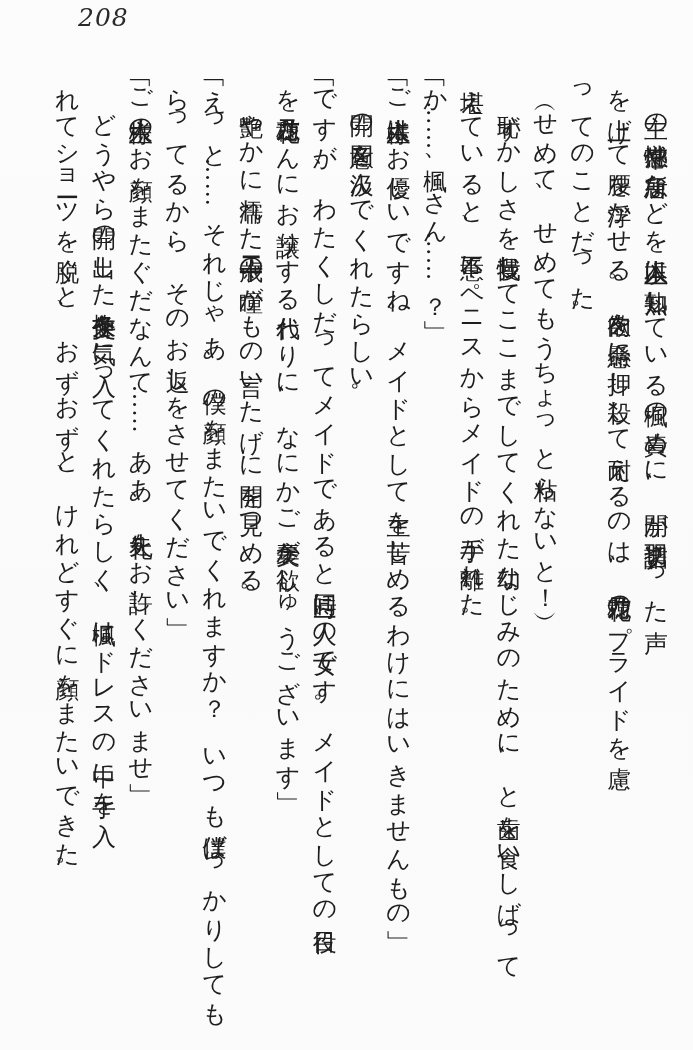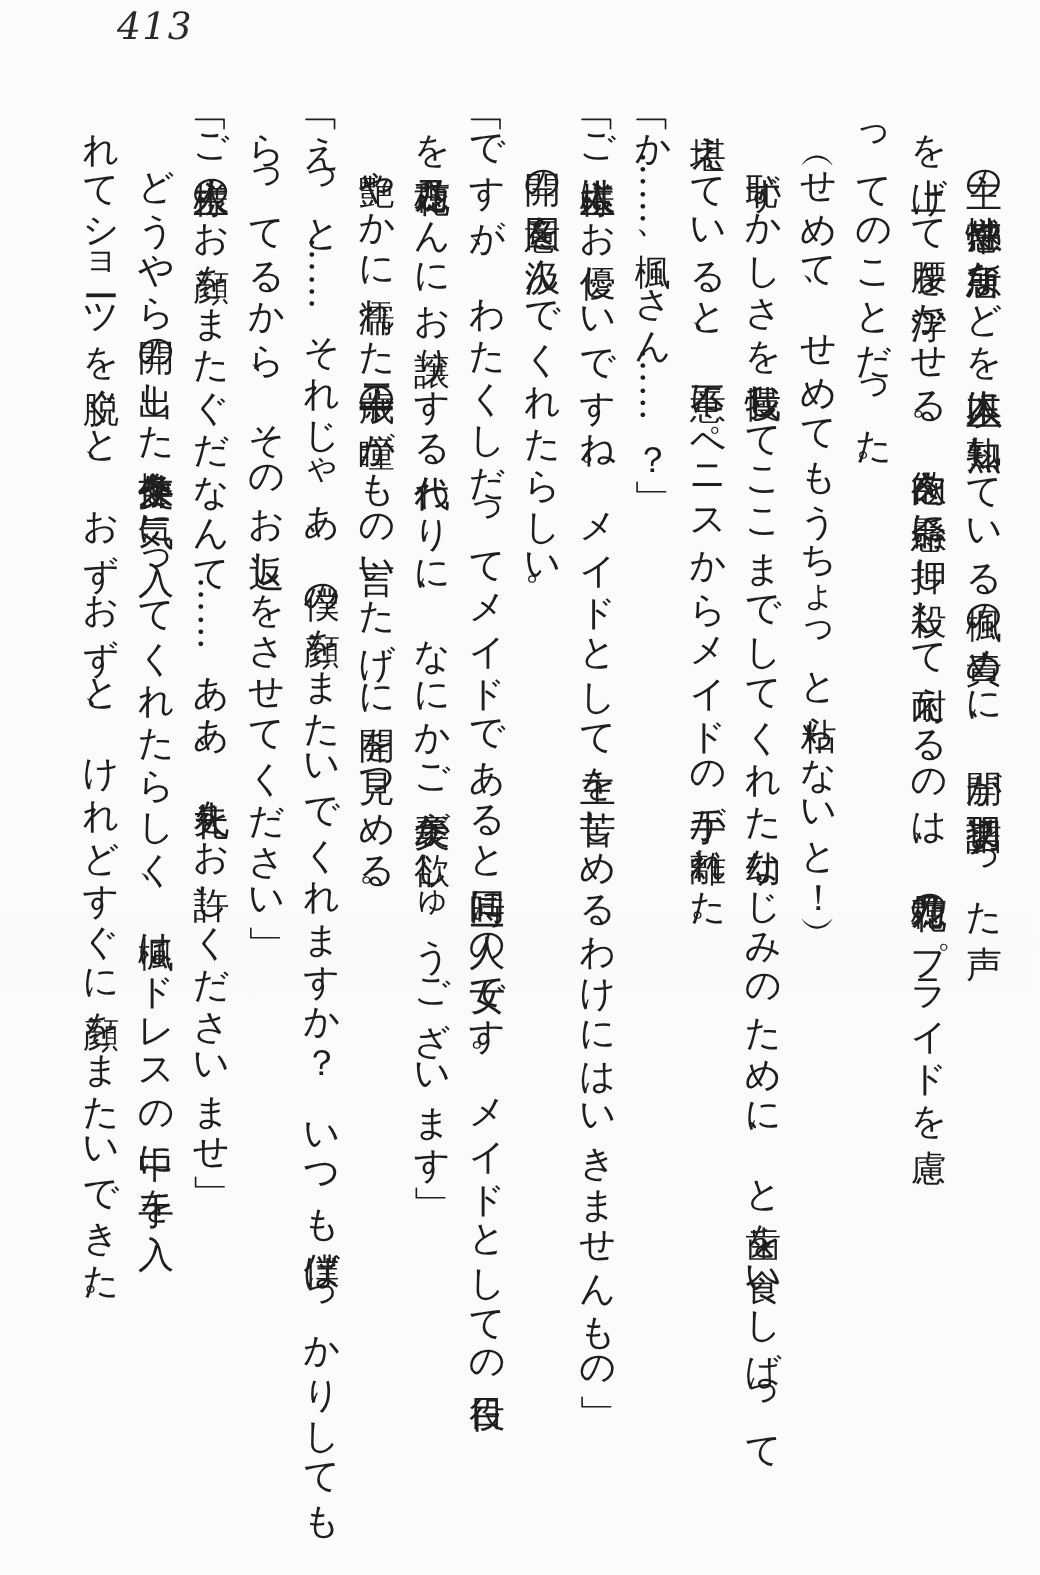--- a/index.html
+++ b/index.html
@@ -46,21 +46,21 @@
     .text-line {
       display: block;
       height: 941px;
     }
   </style>
 </head>
 <body>
 
 <div class="scan-page">
 
-  <div class="page-number">413</div>
+  <div class="page-number">208</div>
 
   <div class="text-block">
     <div class="text-line">　主の性感帯や急所などを本人以上に熟知している楓の責めに、開が切羽詰まった声</div>
     <div class="text-line">を上げて腰を浮かせる。肉欲を懸命に押し殺して耐えるのは、穂乃花のプライドを慮</div>
     <div class="text-line">ってのことだった。</div>
     <div class="text-line">　（せめて、せめてもうちょっと粘らないと！）</div>
     <div class="text-line">　恥ずかしさを我慢してここまでしてくれた幼なじみのために、と歯を食いしばって</div>
     <div class="text-line">堪えていると、不意にペニスからメイドの手が離れた。</div>
     <div class="text-line">「か……楓、さん……？」</div>
     <div class="text-line">「ご主人様はお優しいですね。メイドとして主を苦しめるわけにはいきませんもの」</div>

